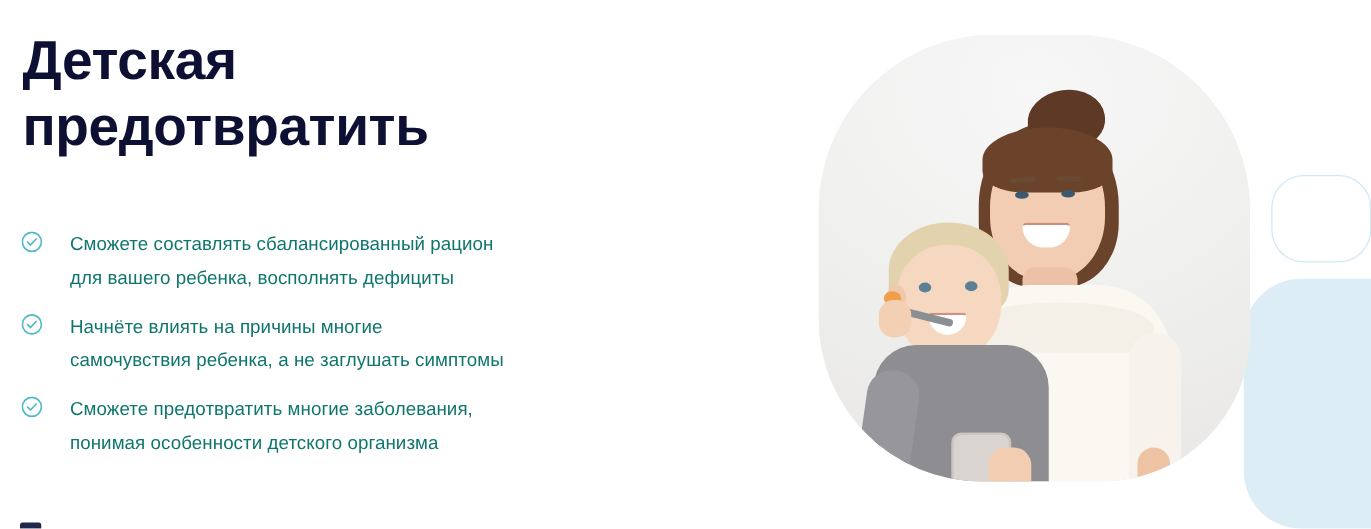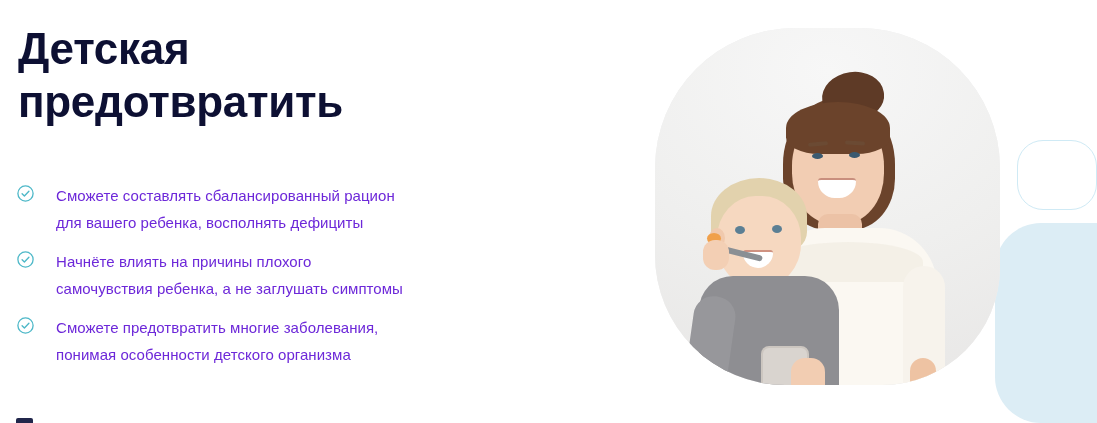--- a/index.html
+++ b/index.html
@@ -71,21 +71,21 @@
     height: 17px;
     display: block;
   }
   .check-icon svg { display: block; width: 17px; height: 17px; }
 
   .benefit-text {
     display: block;
     font-size: 15px;
     line-height: 27px;
     font-weight: 400;
-    color: #6d28d9;
+    color: #0f766e;
     letter-spacing: 0.05px;
     white-space: pre-line;
   }
 
   
   .bottom-sliver {
     position: absolute;
     left: 16px;
     top: 418px;
     width: 17px;
@@ -273,21 +273,21 @@
 для вашего ребенка, восполнять дефициты</span>
       </li>
 
       <li class="benefit-item">
         <span class="check-icon">
           <svg viewBox="0 0 17 17" xmlns="http://www.w3.org/2000/svg">
             <circle cx="8.5" cy="8.5" r="7.6" fill="none" stroke="#4db8c8" stroke-width="1.3"></circle>
             <path d="M5.1 8.7 L7.4 11.0 L11.9 6.2" fill="none" stroke="#4db8c8" stroke-width="1.35" stroke-linecap="round" stroke-linejoin="round"></path>
           </svg>
         </span>
-        <span class="benefit-text">Начнёте влиять на причины плохого
+        <span class="benefit-text">Начнёте влиять на причины многие
 самочувствия ребенка, а не заглушать симптомы</span>
       </li>
 
       <li class="benefit-item">
         <span class="check-icon">
           <svg viewBox="0 0 17 17" xmlns="http://www.w3.org/2000/svg">
             <circle cx="8.5" cy="8.5" r="7.6" fill="none" stroke="#4db8c8" stroke-width="1.3"></circle>
             <path d="M5.1 8.7 L7.4 11.0 L11.9 6.2" fill="none" stroke="#4db8c8" stroke-width="1.35" stroke-linecap="round" stroke-linejoin="round"></path>
           </svg>
         </span>

